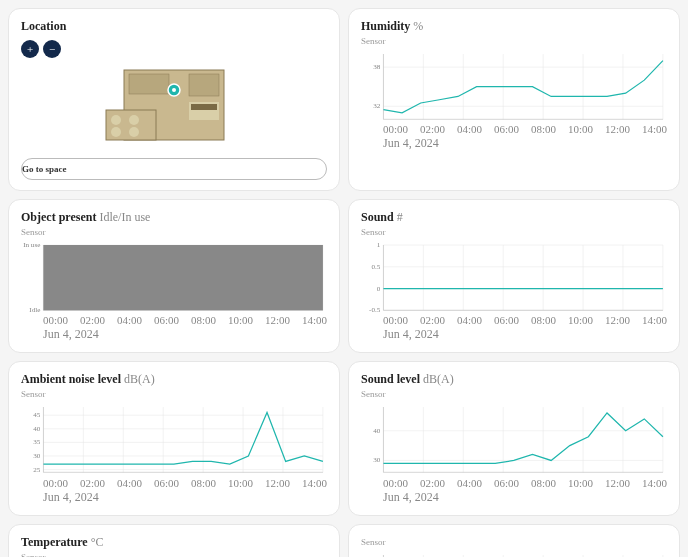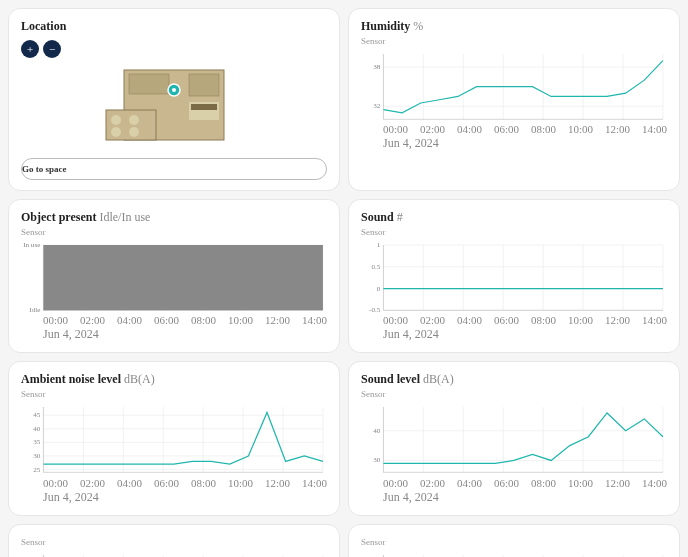--- a/index.html
+++ b/index.html
@@ -299,20 +299,24 @@
           <span>10:00</span>
           <span>12:00</span>
           <span>14:00</span>
         </div>
         <div class="xaxis-date">Jun 4, 2024</div>
       </div>
   </div>
 
   <div class="card">
     <div class="card-head">
+      <div class="title">
+        <span>Temperature</span>
+        <span class="unit">°C</span>
+      </div>
       <div class="subtitle">Sensor</div>
     </div>
     <div class="chart-wrap">
         <svg class="chart" viewBox="0 0 300 68">
           <line class="gridline" x1="22" y1="2" x2="22" y2="66"></line>
           <line class="gridline" x1="61.14285714285714" y1="2" x2="61.14285714285714" y2="66"></line>
           <line class="gridline" x1="100.28571428571428" y1="2" x2="100.28571428571428" y2="66"></line>
           <line class="gridline" x1="139.42857142857142" y1="2" x2="139.42857142857142" y2="66"></line>
           <line class="gridline" x1="178.57142857142856" y1="2" x2="178.57142857142856" y2="66"></line>
           <line class="gridline" x1="217.71428571428572" y1="2" x2="217.71428571428572" y2="66"></line>

